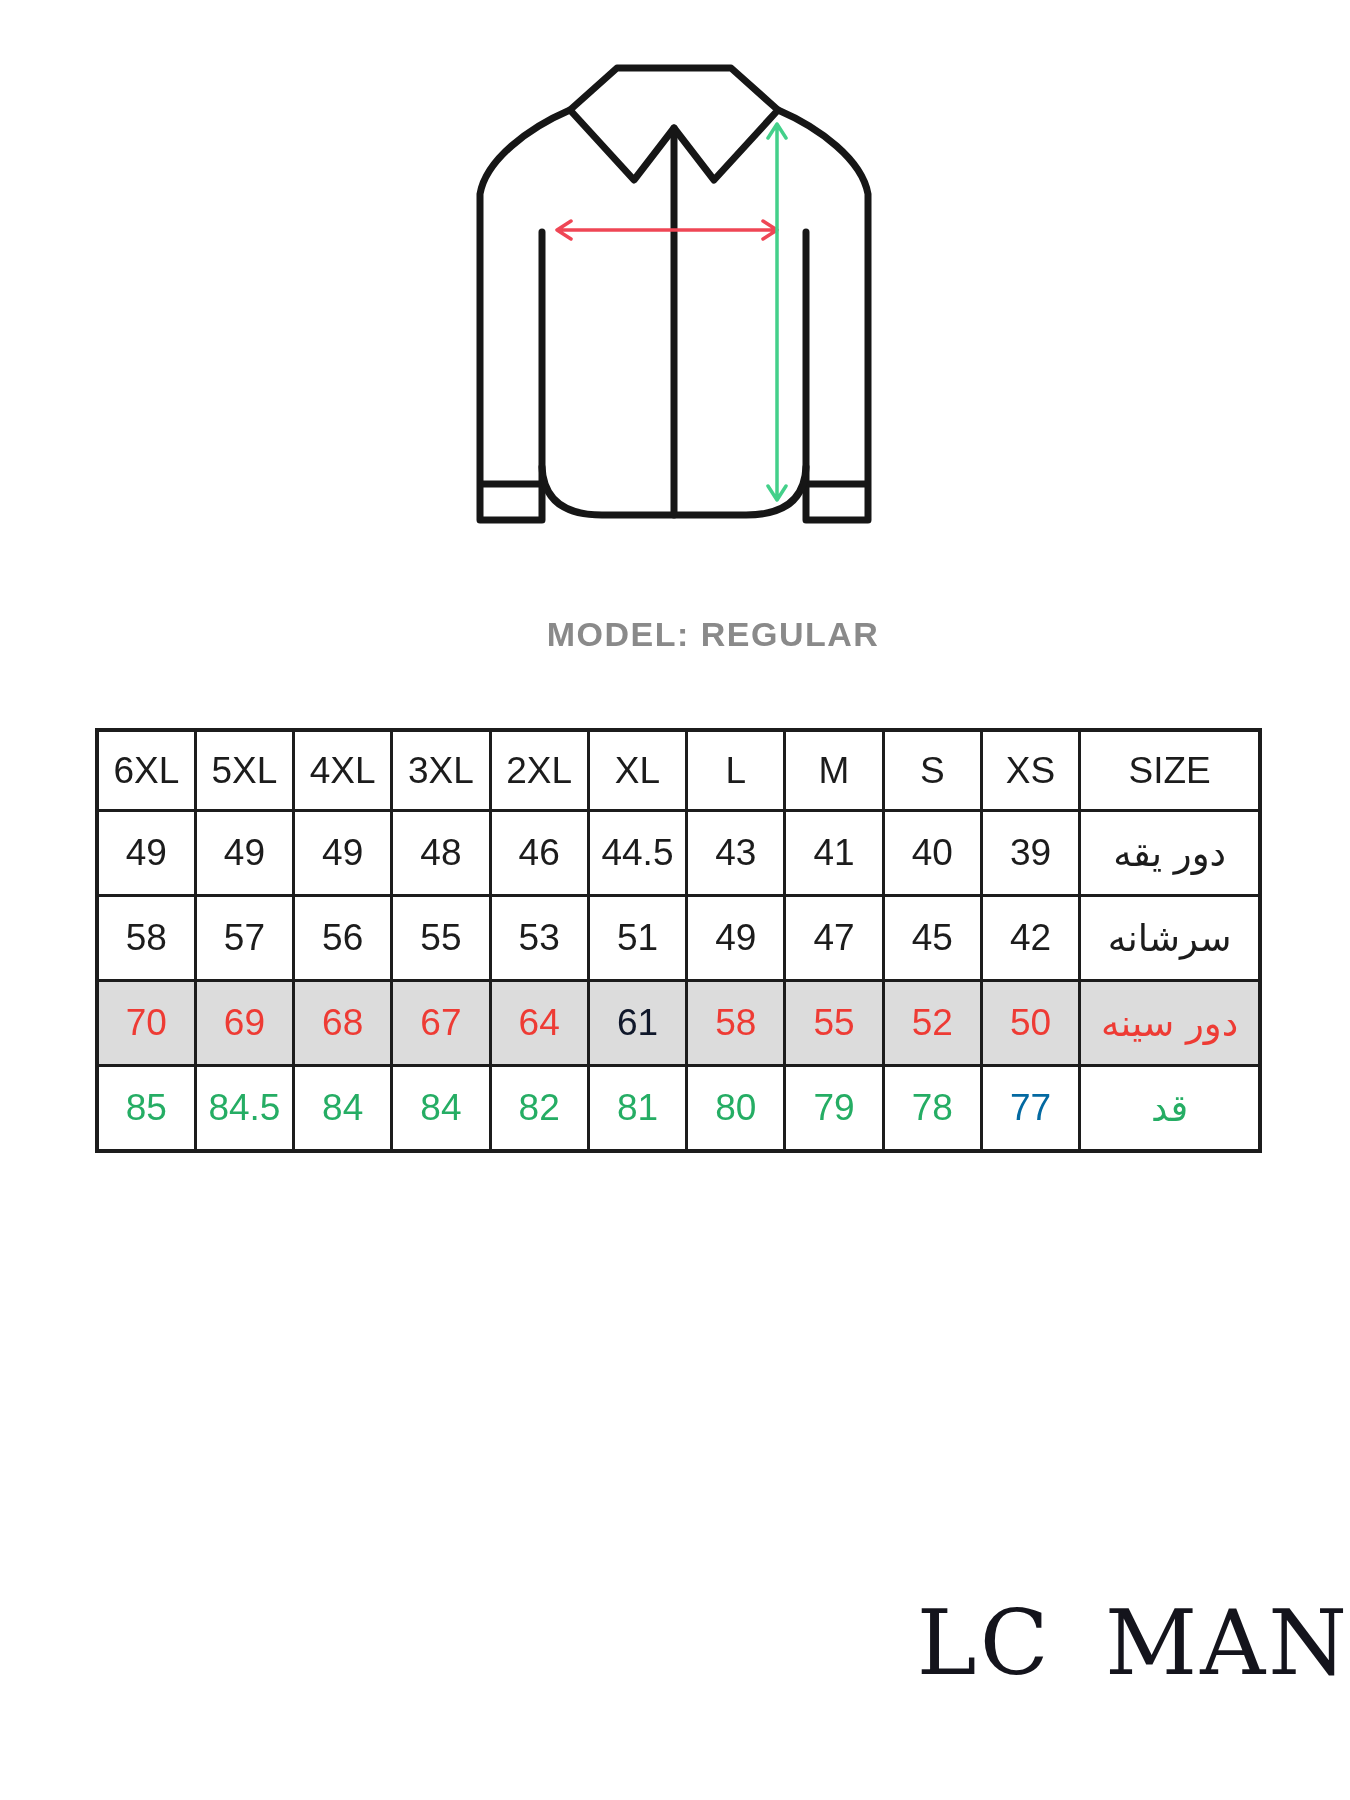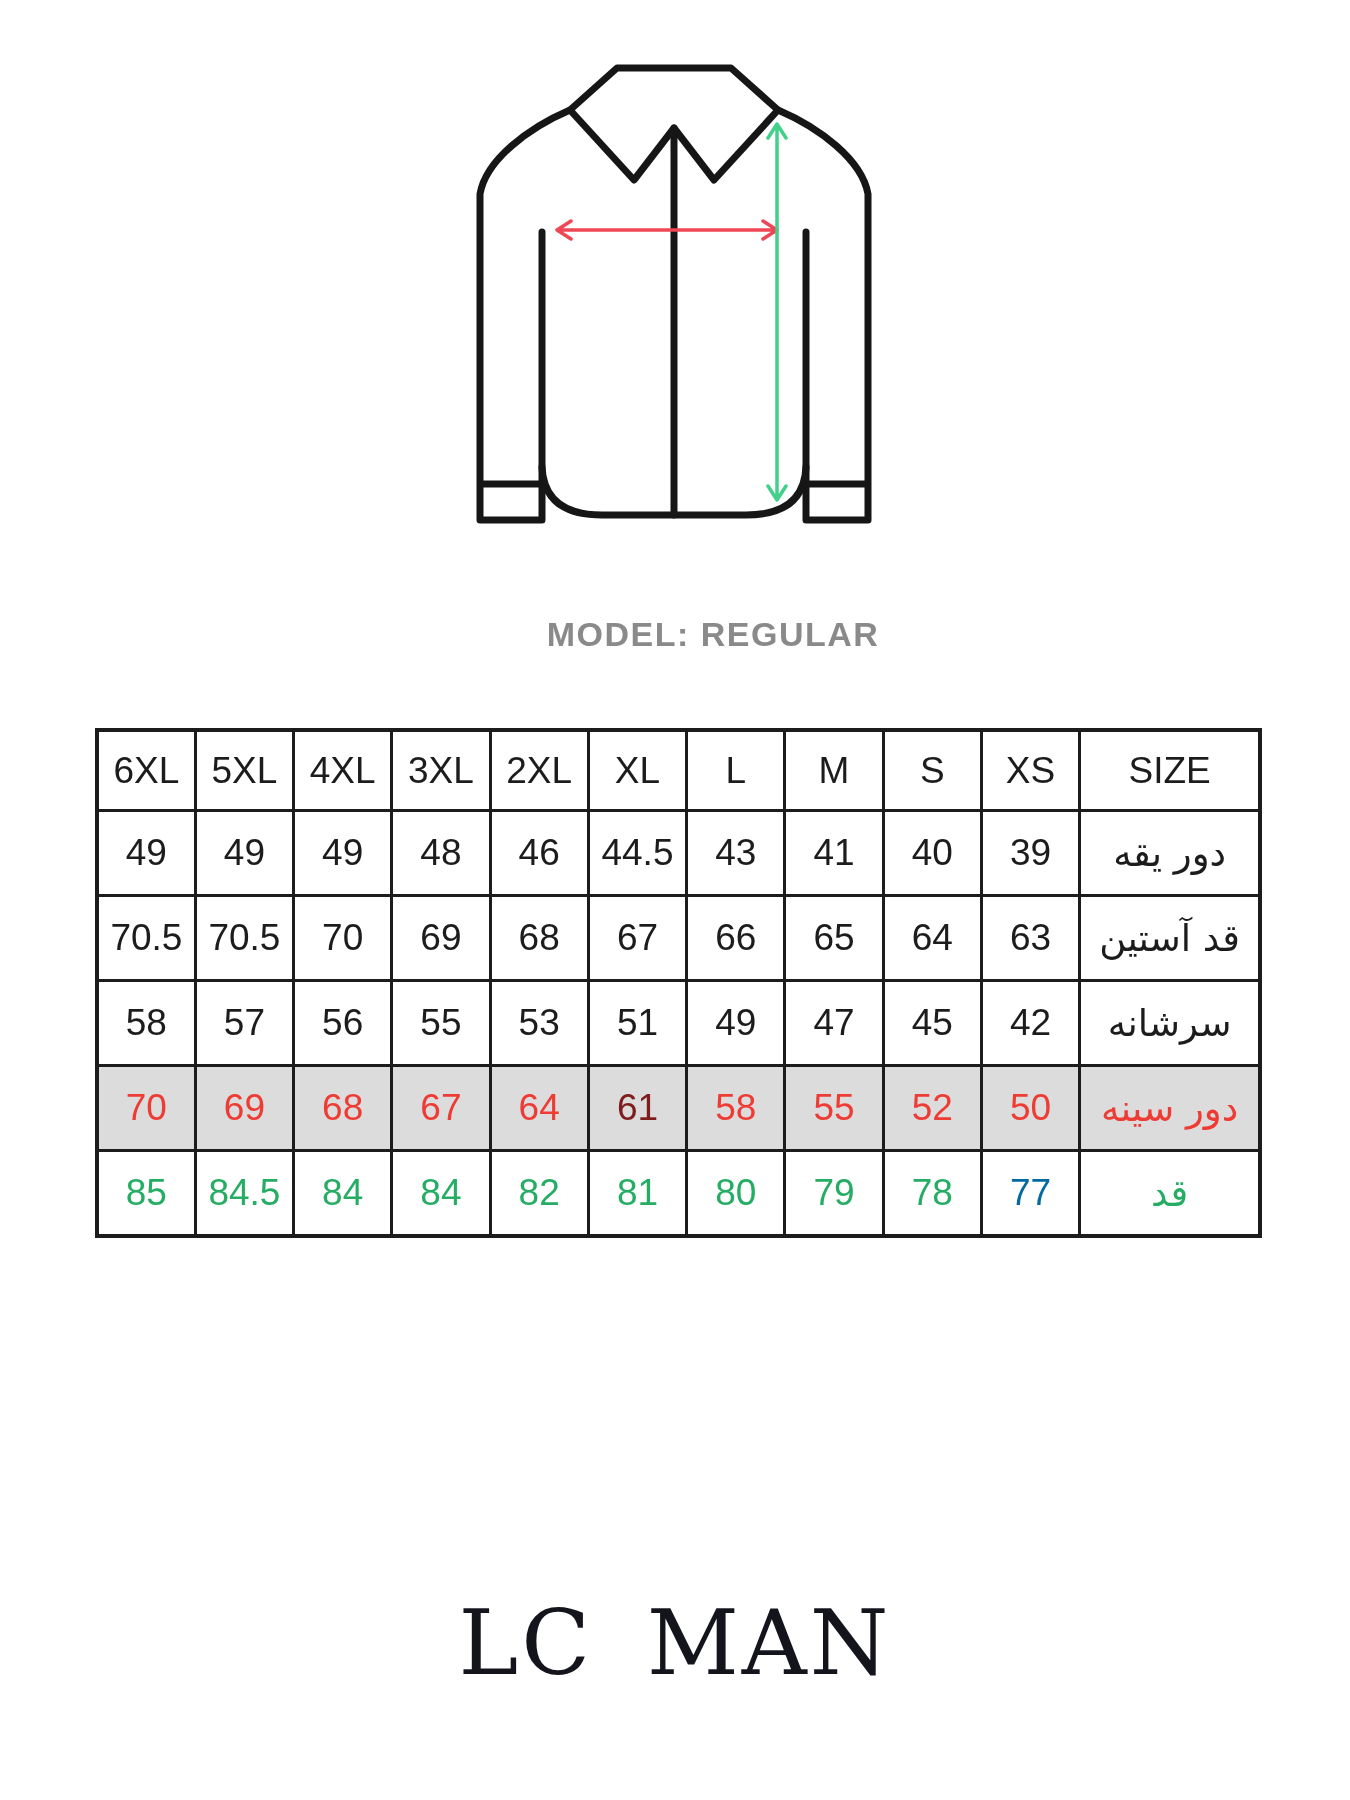--- a/index.html
+++ b/index.html
@@ -14,21 +14,21 @@
   .table-wrap{position:absolute;left:95px;top:728px;width:1167px;}
   table.size-table{border-collapse:collapse;width:100%;table-layout:fixed;
             border:4px solid #1c1c1c;color:#1c1c1c;}
   table.size-table th, table.size-table td{
             border:3px solid #1c1c1c;text-align:center;vertical-align:middle;
             font-weight:400;padding:0;}
   table.size-table th{height:77px;font-size:37px;}
   table.size-table td{height:82px;font-size:37px;}
   td.row-label{font-family:"DejaVu Sans", sans-serif;font-size:35px;}
   td.note-cell{height:112px;font-size:38px;font-family:"DejaVu Sans", sans-serif;}
-  .logo{position:absolute;top:1598px;left:0;width:100%;text-align:center;color:#14141c;}
+  .logo{position:absolute;top:1598px;left:0;width:100%;text-align:right;color:#14141c;}
   .brand{font-family:"DejaVu Serif", serif;font-size:90px;line-height:1;
          letter-spacing:3px;word-spacing:22px;font-weight:400;}
   .tagline{font-family:"DejaVu Serif", serif;font-size:30px;letter-spacing:17px;
          margin-top:8px;font-weight:400;}
 </style>
 </head>
 <body>
 
 <div id="page">
 
@@ -87,52 +87,39 @@
             <td>48</td>
             <td>46</td>
             <td>44.5</td>
             <td>43</td>
             <td>41</td>
             <td>40</td>
             <td>39</td>
             <td dir="rtl" class="row-label">دور یقه</td>
           </tr>
           <tr>
-            <td>70.5</td>
-            <td>70.5</td>
-            <td>70</td>
-            <td>69</td>
-            <td>68</td>
-            <td>67</td>
-            <td>66</td>
-            <td>65</td>
-            <td>64</td>
-            <td>63</td>
-            <td dir="rtl" class="row-label">قد آستین</td>
-          </tr>
-          <tr>
             <td>58</td>
             <td>57</td>
             <td>56</td>
             <td>55</td>
             <td>53</td>
             <td>51</td>
             <td>49</td>
             <td>47</td>
             <td>45</td>
             <td>42</td>
             <td dir="rtl" class="row-label">سرشانه</td>
           </tr>
           <tr>
             <td style="color: rgb(238, 59, 52); background: rgb(220, 220, 220);">70</td>
             <td style="color: rgb(238, 59, 52); background: rgb(220, 220, 220);">69</td>
             <td style="color: rgb(238, 59, 52); background: rgb(220, 220, 220);">68</td>
             <td style="color: rgb(238, 59, 52); background: rgb(220, 220, 220);">67</td>
             <td style="color: rgb(238, 59, 52); background: rgb(220, 220, 220);">64</td>
-            <td style="color: #7f1d1d; background: rgb(220, 220, 220);">61</td>
+            <td style="color: #0f172a; background: rgb(220, 220, 220);">61</td>
             <td style="color: rgb(238, 59, 52); background: rgb(220, 220, 220);">58</td>
             <td style="color: rgb(238, 59, 52); background: rgb(220, 220, 220);">55</td>
             <td style="color: rgb(238, 59, 52); background: rgb(220, 220, 220);">52</td>
             <td style="color: rgb(238, 59, 52); background: rgb(220, 220, 220);">50</td>
             <td dir="rtl" class="row-label" style="color: rgb(238, 59, 52); background: rgb(220, 220, 220);">دور سینه</td>
           </tr>
           <tr>
             <td style="color: rgb(37, 173, 100); margin-top: 22px;">85</td>
             <td style="color: rgb(37, 173, 100);">84.5</td>
             <td style="color: rgb(37, 173, 100);">84</td>

